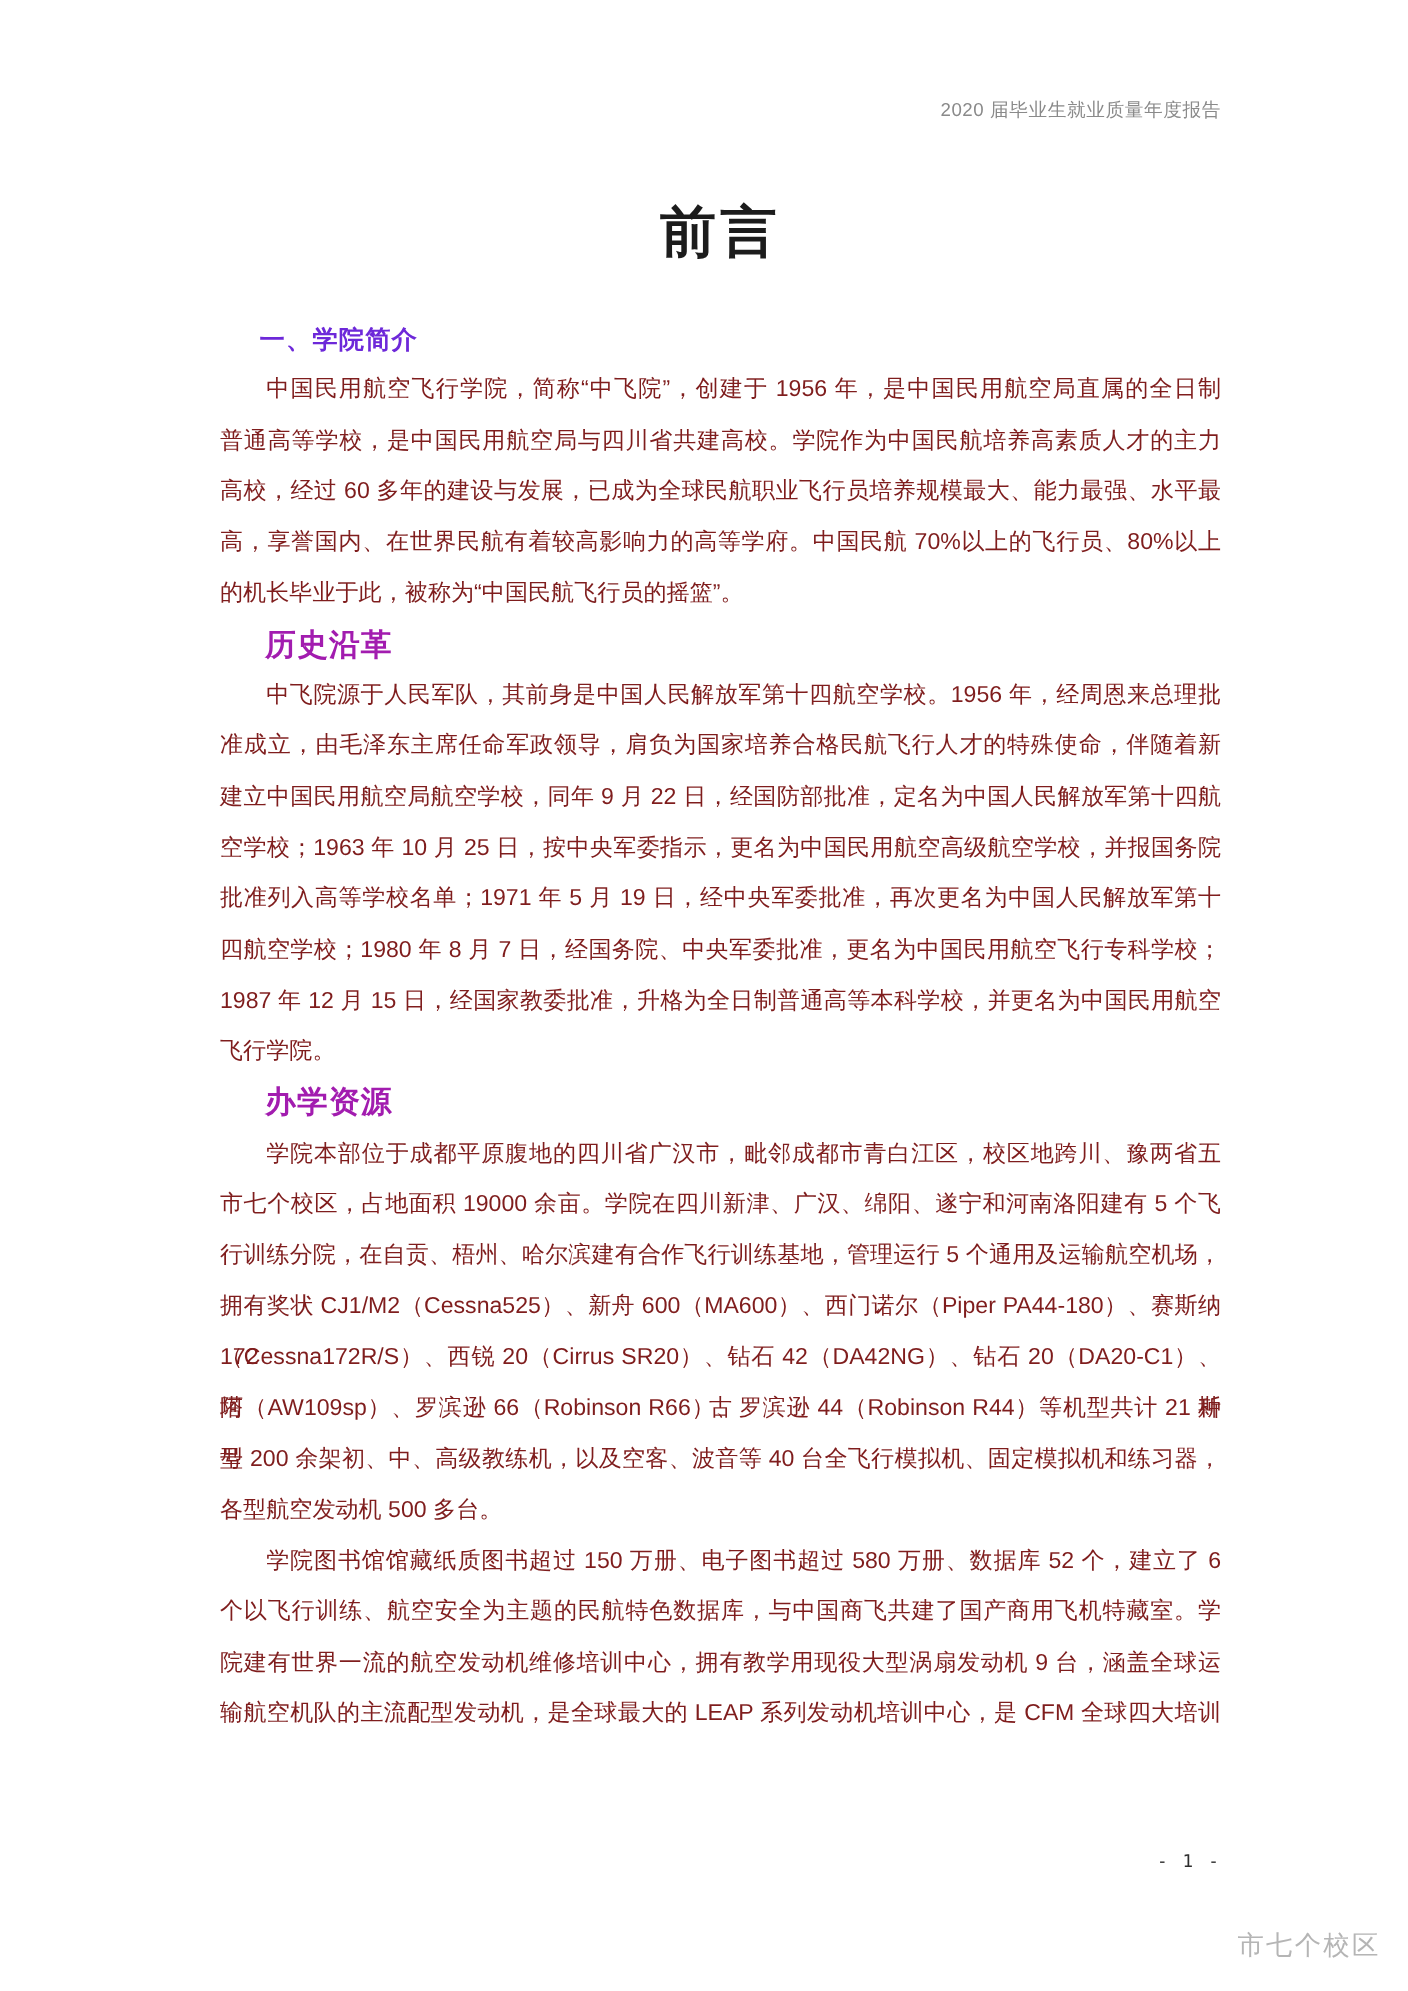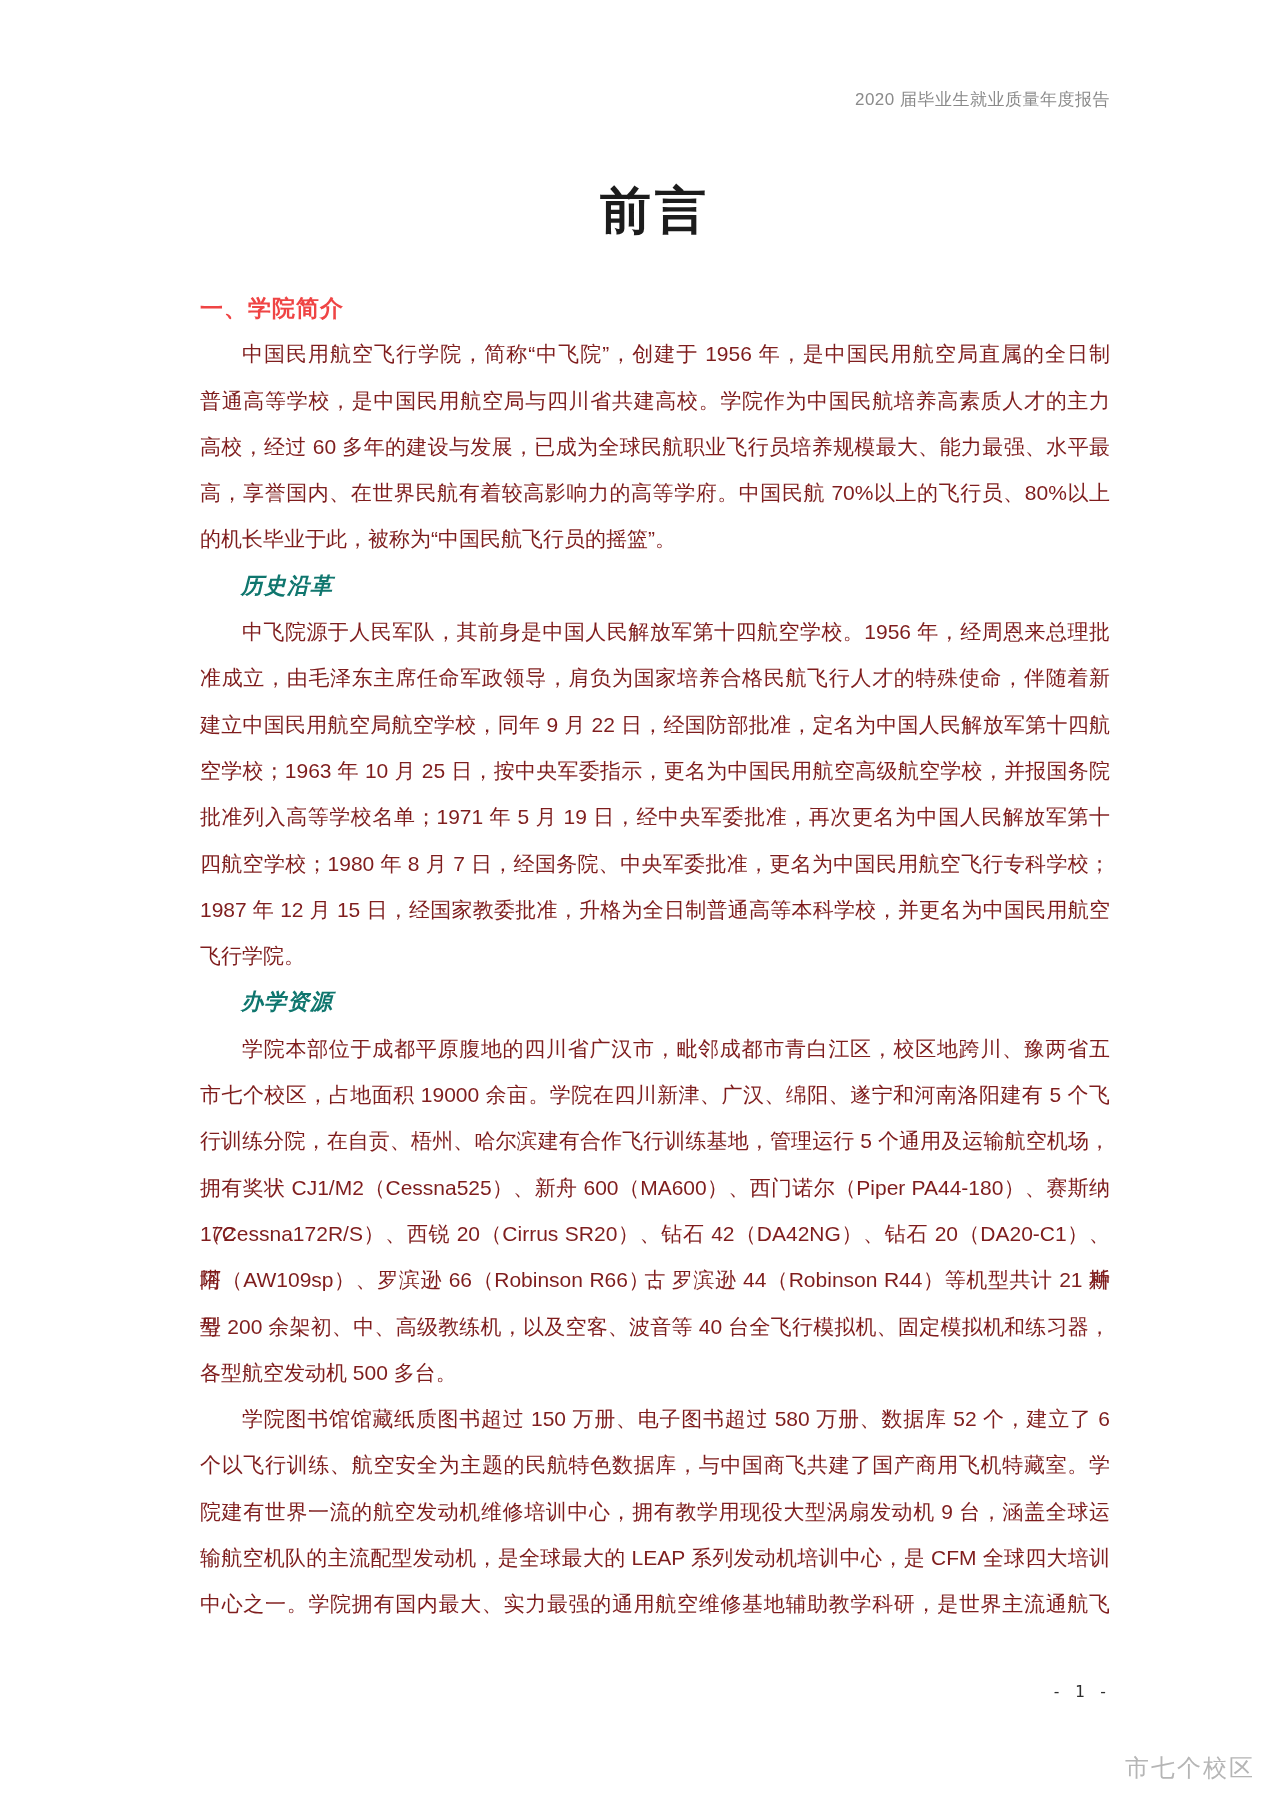--- a/index.html
+++ b/index.html
@@ -32,32 +32,32 @@
   }
 
   .content {
     position: absolute;
     top: 285px; left: 200px; width: 910px;
     color: #373737;
   }
   .content .h1 {
     font-size: 23px;
     font-weight: bold;
-    color: #ef4444;
+    color: #6d28d9;
     line-height: 46.3px; height: 46.3px;
     letter-spacing: 1px;
+    margin-left: 36px;
   }
   .content .h2 {
-    font-size: 22px;
+    font-size: 28px;
     font-weight: bold;
-    color: #0f766e;
+    color: #a21caf;
     padding-left: 41px;
     line-height: 46.3px; height: 46.3px;
     letter-spacing: 1px;
-    font-style: italic;
   }
   .content .line {
     font-size: 21px;
     line-height: 46.3px; height: 46.3px;
     text-align: justify;
     text-align-last: justify;
     color: #7f1d1d;
   }
   .content .line.indent { text-indent: 42px; }
   .content .line.endline { text-align: left; text-align-last: left; }
@@ -110,20 +110,19 @@
       <div class="line">行训练分院，在自贡、梧州、哈尔滨建有合作飞行训练基地，管理运行 5 个通用及运输航空机场，</div>
       <div class="line">拥有奖状 CJ1/M2（Cessna525）、新舟 600（MA600）、西门诺尔（Piper PA44-180）、赛斯纳 172</div>
       <div class="line">（Cessna172R/S）、西锐 20（Cirrus SR20）、钻石 42（DA42NG）、钻石 20（DA20-C1）、阿古斯</div>
       <div class="line">塔（AW109sp）、罗滨逊 66（Robinson R66）、罗滨逊 44（Robinson R44）等机型共计 21 种型</div>
       <div class="line">号 200 余架初、中、高级教练机，以及空客、波音等 40 台全飞行模拟机、固定模拟机和练习器，</div>
       <div class="line endline">各型航空发动机 500 多台。</div>
       <div class="line indent">学院图书馆馆藏纸质图书超过 150 万册、电子图书超过 580 万册、数据库 52 个，建立了 6</div>
       <div class="line">个以飞行训练、航空安全为主题的民航特色数据库，与中国商飞共建了国产商用飞机特藏室。学</div>
       <div class="line">院建有世界一流的航空发动机维修培训中心，拥有教学用现役大型涡扇发动机 9 台，涵盖全球运</div>
       <div class="line">输航空机队的主流配型发动机，是全球最大的 LEAP 系列发动机培训中心，是 CFM 全球四大培训</div>
-      <div class="line">中心之一。学院拥有国内最大、实力最强的通用航空维修基地辅助教学科研，是世界主流通航飞</div>
     </div>
 
   <div class="page-number">- 1 -</div>
 
   <div class="watermark">市七个校区</div>
 
 </div>
 
 </body></html>

